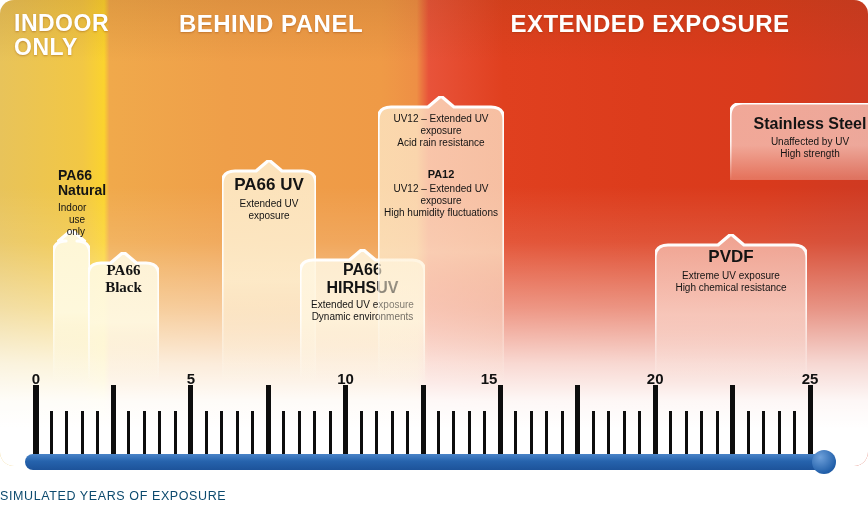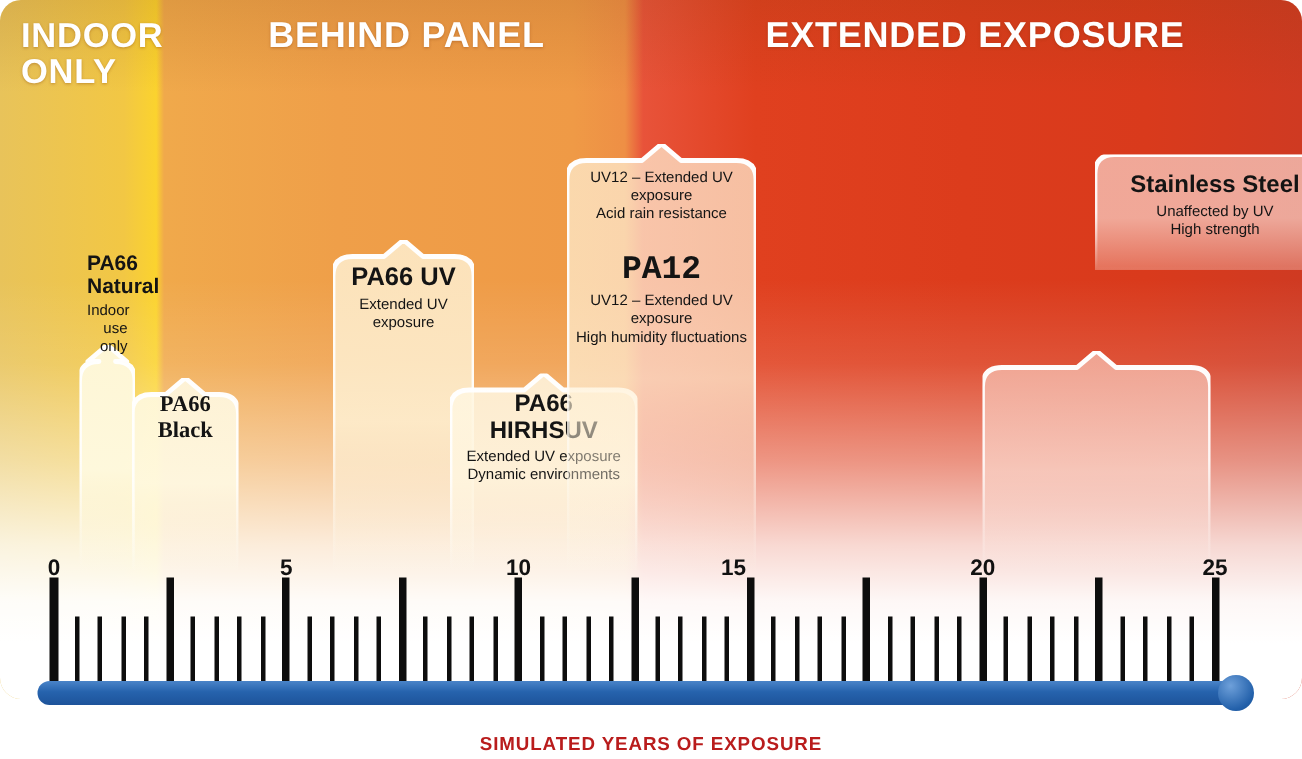--- a/index.html
+++ b/index.html
@@ -111,22 +111,22 @@
     border-radius:8px;
   }
   #axisknob{
     position:absolute;left:812px;top:450px;width:24px;height:24px;
     border-radius:50%;
     background:radial-gradient(circle at 35% 30%,#6ea0da,#2260aa 70%,#1a4f91);
   }
 
   #axis-title{
     position:absolute;left:0;top:489px;width:868px;
-    text-align:center;font-size:12.5px;font-weight:bold;
-    letter-spacing:.6px;color:#b91c1c;
+    font-size:12.5px;font-weight:normal;
+    letter-spacing:.6px;color:#0c4a6e;
   }
 </style>
 </head>
 <body>
 
 <div id="stage">
 
   <div id="plate">
     <div class="ramp"></div>
     <div class="wash"></div>
@@ -271,21 +271,21 @@
            H 50 L 63 0 L 76 11
            H 113 Q 126 11 126 24 V 284 Z" fill="none" stroke="url(#s4)" stroke-width="3.2" stroke-linejoin="round"></path>
         </svg>
         <div class="label" style="top: 14px;">
           <div class="desc">UV12 – Extended UV exposure
 Acid rain resistance</div>
         </div>
       </div>
       <div class="bar" style="left: 378px; top: 96px; width: 126px; height: 284px;">
         <div class="label" style="top: 72px;">
-          <div class="name" style="font-size: 22px; white-space: pre-line; font-family: Liberation Mono, monospace;">PA12</div>
+          <div class="name" style="font-size: 11px; white-space: pre-line;">PA12</div>
           <div class="desc">UV12 – Extended UV exposure
 High humidity fluctuations</div>
         </div>
       </div>
       <div class="bar" style="left: 655px; top: 234px; width: 152px; height: 146px;">
         <svg width="152" height="146" viewBox="0 0 152 146" style="position: absolute; left: 0px; top: 0px;">
           <defs>
             <linearGradient id="g6" x1="0" y1="0" x2="0" y2="1">
               <stop offset="0" stop-color="rgba(255,232,222,0.55)"></stop>
               <stop offset="0.55" stop-color="rgba(255,232,222,0.55)"></stop>
@@ -298,20 +298,25 @@
               <stop offset="1" stop-color="rgba(255,255,255,0)"></stop>
             </linearGradient>
           </defs>
           <path d="M 0 146 V 24 Q 0 11 13 11
            H 63 L 76 0 L 89 11
            H 139 Q 152 11 152 24 V 146 Z" fill="url(#g6)"></path>
           <path d="M 0 146 V 24 Q 0 11 13 11
            H 63 L 76 0 L 89 11
            H 139 Q 152 11 152 24 V 146 Z" fill="none" stroke="url(#s6)" stroke-width="3.2" stroke-linejoin="round"></path>
         </svg>
+        <div class="label" style="top: 14px;">
+          <div class="name" style="font-size: 17px; white-space: pre-line;">PVDF</div>
+          <div class="desc">Extreme UV exposure
+High chemical resistance</div>
+        </div>
       </div>
       <div class="bar" style="left: 730px; top: 103px; width: 160px; height: 77px;">
         <svg width="160" height="77" viewBox="0 0 160 77" style="position: absolute; left: 0px; top: 0px;">
           <defs>
             <linearGradient id="g7" x1="0" y1="0" x2="0" y2="1">
               <stop offset="0" stop-color="rgba(255,235,228,0.62)"></stop>
               <stop offset="0.55" stop-color="rgba(255,235,228,0.62)"></stop>
               <stop offset="1" stop-color="rgba(255,238,232,0.30)"></stop>
             </linearGradient>
             <linearGradient id="s7" x1="0" y1="0" x2="0" y2="1">

